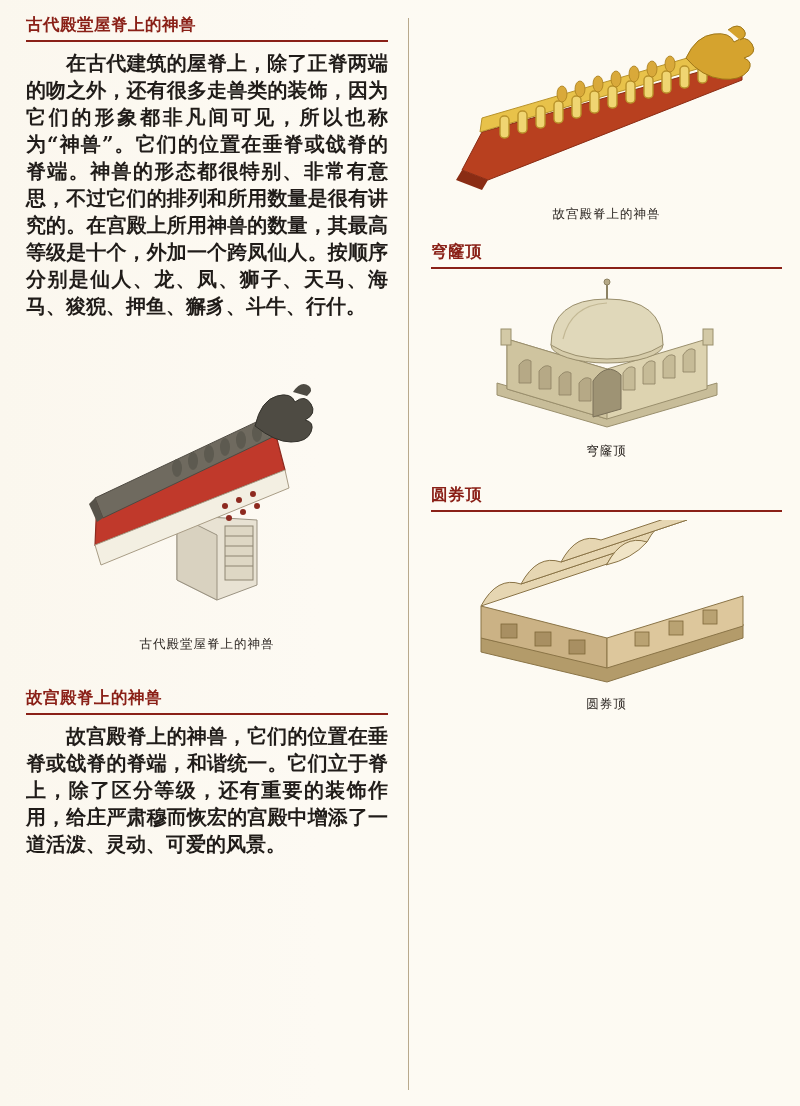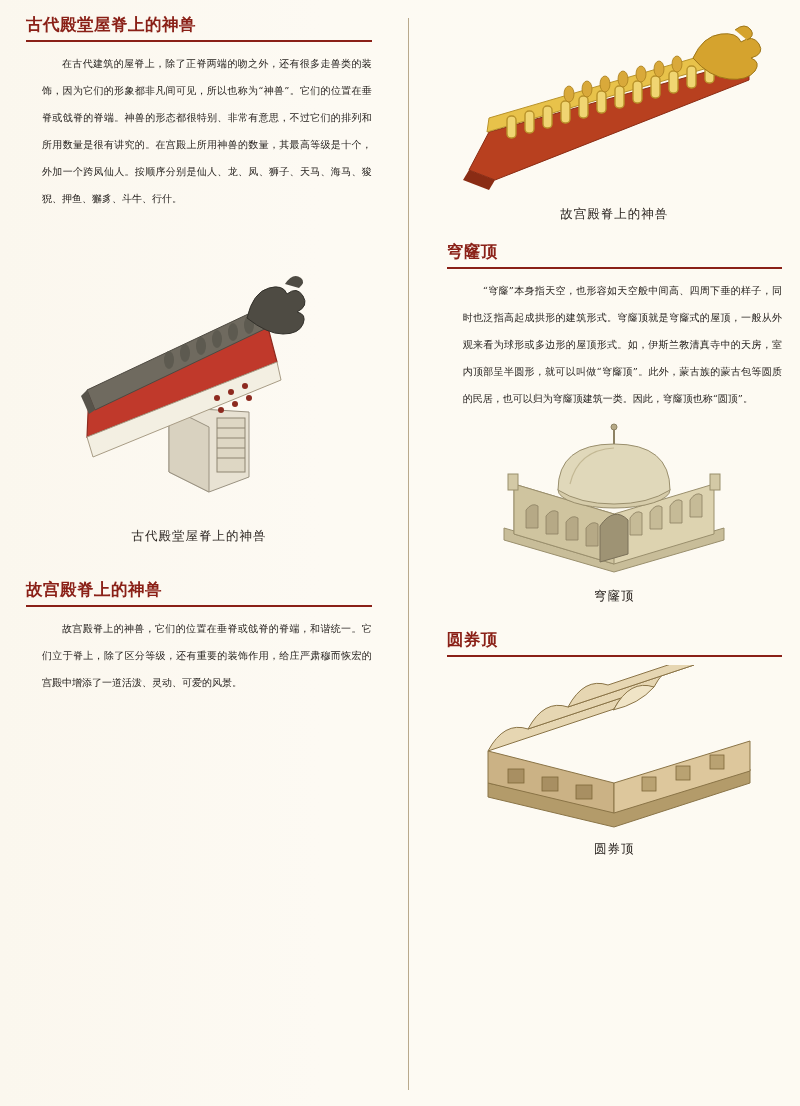--- a/index.html
+++ b/index.html
@@ -14,21 +14,21 @@
     color: #231f1c;
     overflow: hidden;
   }
   .page {
     position: relative;
     width: 800px;
     height: 1106px;
     box-sizing: border-box;
     padding: 14px 18px 10px 26px;
     display: flex;
-    gap: 16px;
+    gap: 0px;
     background: linear-gradient(90deg,#fbf7ee 0%, #fdfaf3 40%, #fdfaf2 100%);
   }
   .col {
     box-sizing: border-box;
   }
   .col-left {
     width: 382px;
     padding-right: 20px;
   }
   .divider {
@@ -48,27 +48,28 @@
     font-weight: bold;
     color: #8a2017;
     margin: 0 0 8px 0;
     padding: 0 0 4px 0;
     border-bottom: 2px solid #8a2017;
     letter-spacing: 0.5px;
     display: block;
   }
   p.body-text {
     font-family: "DejaVu Serif", "Liberation Serif", serif;
-    font-size: 10px;
+    font-size: 20px;
     line-height: 27px;
-    margin: 0 0 10px 16px;
+    margin: 0 0 10px 0;
     text-align: justify;
     text-justify: inter-ideograph;
     text-indent: 2em;
     color: #201c19;
+    font-weight: bold;
   }
   .fig {
     margin: 6px 0 10px 0;
     text-align: center;
   }
   .fig-caption {
     font-family: "DejaVu Serif", "Liberation Serif", serif;
     font-size: 12.5px;
     color: #2a2420;
     text-align: center;
@@ -185,21 +186,20 @@
         <path d="M244 38 q10 -22 28 -24 q16 -2 20 8 q12 -8 18 2 q6 10 -8 14 q10 4 4 13 q-8 10 -26 8 q-20 -2 -36 -21z" fill="#d5a32e" stroke="#9e7618" stroke-width="1"></path>
         <path d="M286 10 q10 -8 16 0 q4 6 -4 10" fill="#d5a32e" stroke="#9e7618" stroke-width="1"></path>
       </svg>
       <div class="fig-caption">故宫殿脊上的神兽</div>
     </div>
 
     <div class="spacer-8"></div>
 
     <h2 class="section-title">穹窿顶</h2>
 
-    <p class="body-text">“穹窿”本身指天空，也形容如天空般中间高、四周下垂的样子，同时也泛指高起成拱形的建筑形式。穹窿顶就是穹窿式的屋顶，一般从外观来看为球形或多边形的屋顶形式。如，伊斯兰教清真寺中的天房，室内顶部呈半圆形，就可以叫做“穹窿顶”。此外，蒙古族的蒙古包等圆质的民居，也可以归为穹窿顶建筑一类。因此，穹窿顶也称“圆顶”。</p>
 
     <div class="fig">
       <svg class="fig-art" width="280" height="160" viewBox="0 0 280 160" xmlns="http://www.w3.org/2000/svg">
 
         <polygon points="30,118 140,150 250,118 250,106 140,138 30,106" fill="#c8bd99" stroke="#9a8f6d" stroke-width="1"></polygon>
 
         <polygon points="40,62 140,92 240,62 240,112 140,142 40,112" fill="#ddd3b0" stroke="#9a8f6d" stroke-width="1"></polygon>
         <polygon points="40,62 140,92 140,142 40,112" fill="#cfc49f" stroke="#9a8f6d" stroke-width="1"></polygon>
 
         <g fill="#b6a986" stroke="#8d8263" stroke-width="0.8">

